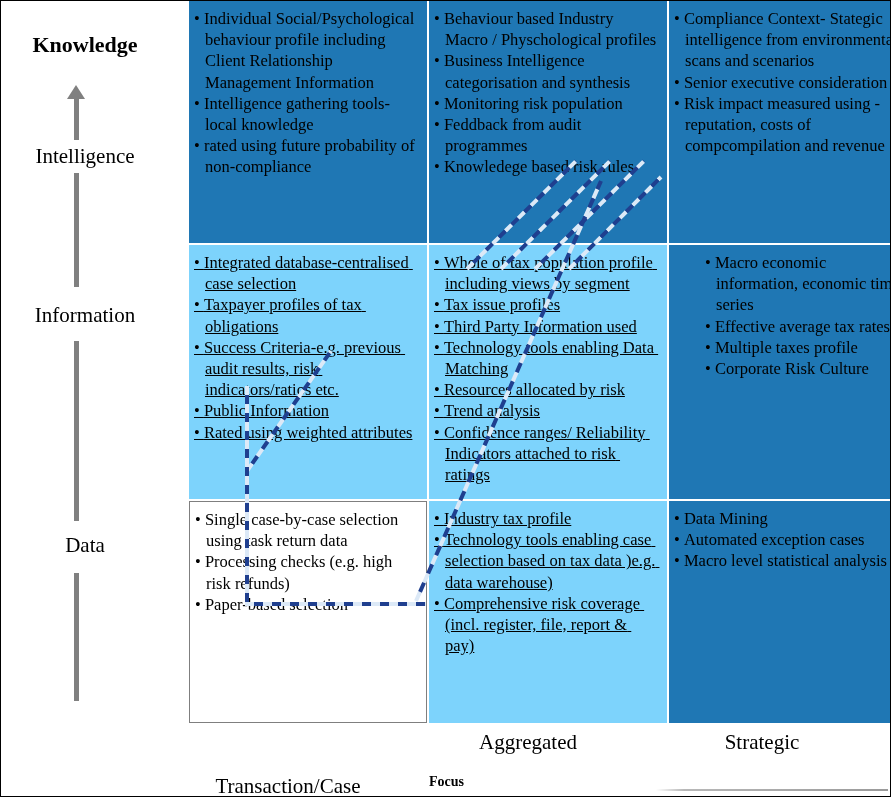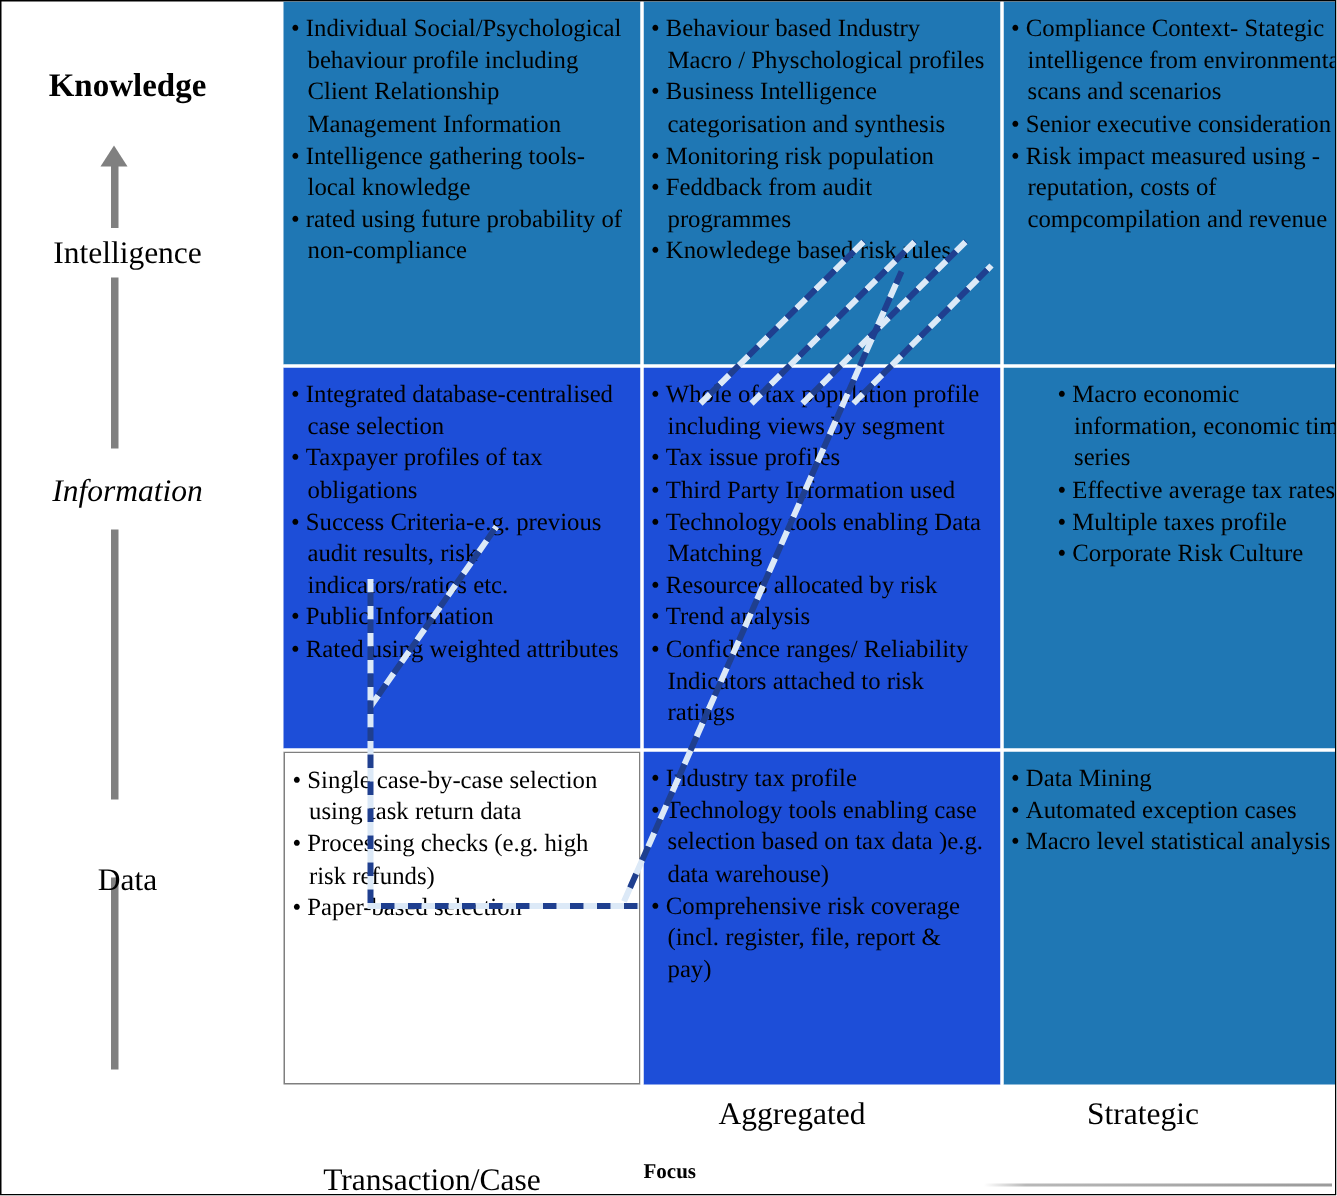--- a/index.html
+++ b/index.html
@@ -17,21 +17,21 @@
     background: #ffffff;
     border: 1px solid #000000;
     box-sizing: border-box;
     overflow: hidden;
   }
 
   
   .y-axis {
     position: absolute;
     left: 0;
-    top: 12px;
+    top: 0;
     width: 148px;
     height: 722px;
   }
   .y-label {
     position: absolute;
     width: 168px;
     text-align: center;
     font-size: 21px;
     color: #000000;
     line-height: 1.1;
@@ -81,21 +81,21 @@
     text-indent: -11px;
     padding-left: 11px;
     margin: 0;
     white-space: pre-wrap;
   }
   .cell li::before {
     content: "\2022\00a0";
   }
 
   .bg-dark  { background: #1f77b4; }
-  .bg-light { background: #1d4ed8; }
+  .bg-light { background: #7dd3fc; text-decoration: underline; }
   .bg-white { background: #ffffff; border: 1px solid #7f7f7f; }
 
   .gridline {
     position: absolute;
     background: #ffffff;
   }
 
   
   .overlay {
     position: absolute;
@@ -140,22 +140,22 @@
   <div class="y-axis">
 
     <div class="axis-head" style="top:84px;"></div>
     <div class="axis-seg" style="top:97px;height:42px;"></div>
     <div class="axis-seg" style="top:172px;height:114px;"></div>
     <div class="axis-seg" style="top:340px;height:180px;"></div>
     <div class="axis-seg" style="top:572px;height:128px;"></div>
 
     <div class="y-label bold" style="top:32px;">Knowledge</div>
     <div class="y-label" style="top:144px;">Intelligence</div>
-    <div class="y-label" style="top:303px;font-style:italic;">Information</div>
-    <div class="y-label" style="top:533px;margin-top:29px;">Data</div>
+    <div class="y-label" style="top:303px;">Information</div>
+    <div class="y-label" style="top:533px;">Data</div>
   </div>
 
   <div class="matrix">
 
     <div class="cell bg-dark" style="left:0px;   top:0px;   width:238px; height:242px;">
       <ul>
         <li>Individual Social/Psychological behaviour profile including Client Relationship Management Information</li>
         <li>Intelligence gathering tools-local knowledge</li>
         <li>rated using future probability of non-compliance</li>
       </ul>

